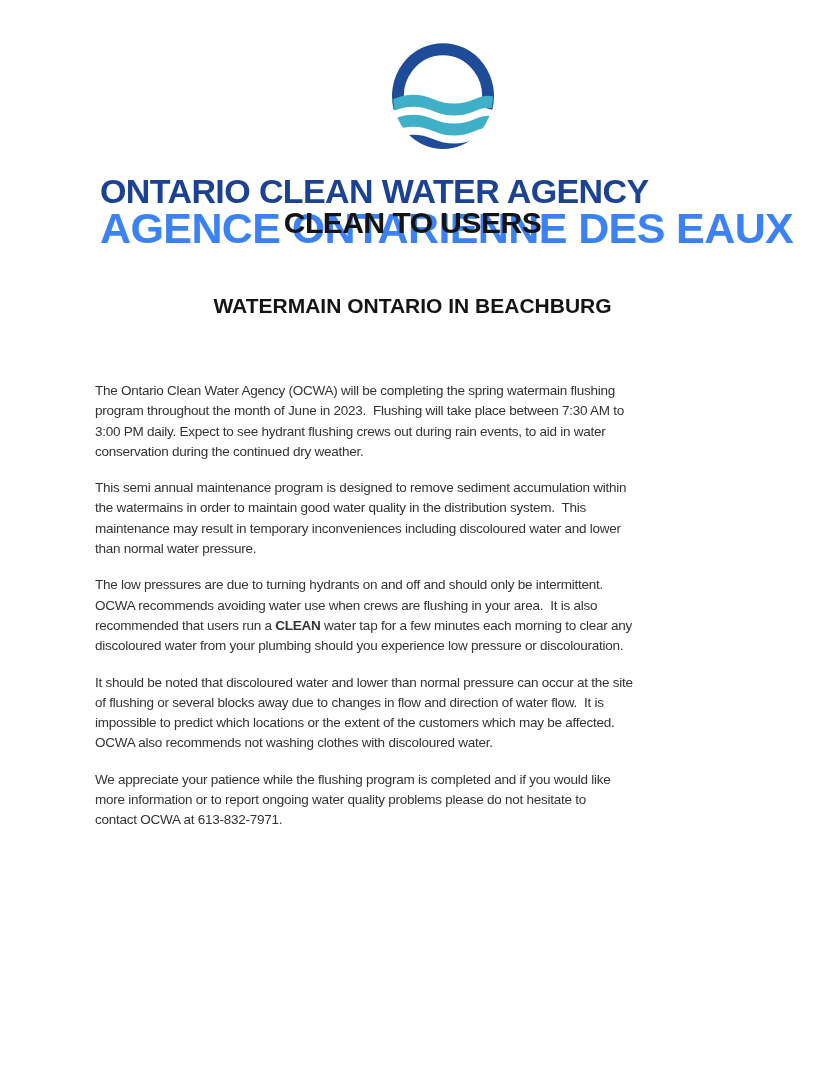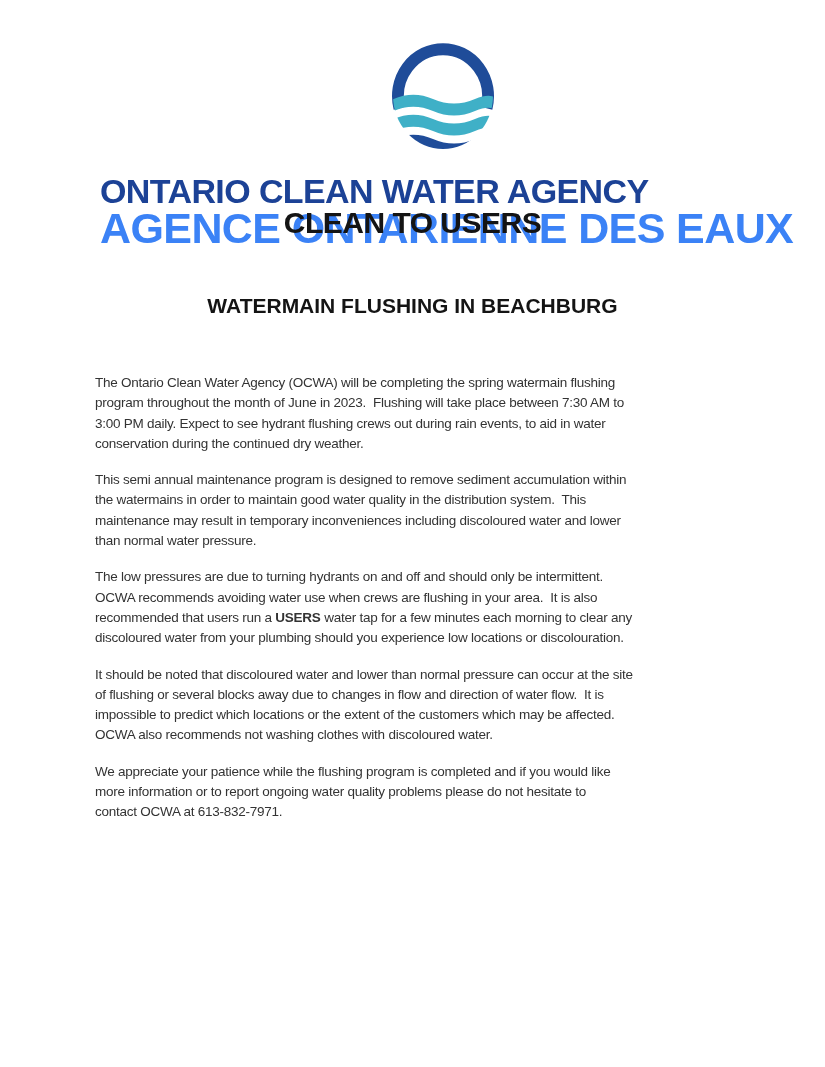--- a/index.html
+++ b/index.html
@@ -68,21 +68,21 @@
     position: absolute;
     left: 95px;
     top: 369px;
     width: 712px;
     font-size: 13.5px;
     line-height: 20.3px;
     letter-spacing: -0.25px;
     color: #333333;
   }
   .doc-body p {
-    margin: 4px 0 16px 0;
+    margin: 12px 0 16px 0;
     white-space: pre-wrap;
   }
   .doc-body strong { font-weight: bold; }
 </style>
 </head>
 <body>
 
 <div class="page">
 
   <header class="logo">
@@ -106,36 +106,36 @@
     </svg>
     <div class="logo-text">
       <div class="logo-en">ONTARIO CLEAN WATER AGENCY</div>
       <div class="logo-fr">AGENCE ONTARIENNE DES EAUX</div>
     </div>
   </header>
 
   <h1 class="notice-title">CLEAN TO USERS</h1>
 
   <div class="subtitle">
-    <div>WATERMAIN FLUSHING IN BEACHBURG</div>
+    <div>WATERMAIN ONTARIO IN BEACHBURG</div>
   </div>
 
   <section class="doc-body">
     <p>The Ontario Clean Water Agency (OCWA) will be completing the spring watermain flushing
 program throughout the month of June in 2023.  Flushing will take place between 7:30 AM to
 3:00 PM daily. Expect to see hydrant flushing crews out during rain events, to aid in water
 conservation during the continued dry weather.</p>
     <p>This semi annual maintenance program is designed to remove sediment accumulation within
 the watermains in order to maintain good water quality in the distribution system.  This
 maintenance may result in temporary inconveniences including discoloured water and lower
 than normal water pressure.</p>
     <p><span>The low pressures are due to turning hydrants on and off and should only be intermittent.
 OCWA recommends avoiding water use when crews are flushing in your area.  It is also
-recommended that users run a </span><strong>USERS</strong><span> water tap for a few minutes each morning to clear any
-discoloured water from your plumbing should you experience low locations or discolouration.</span></p>
+recommended that users run a </span><strong>CLEAN</strong><span> water tap for a few minutes each morning to clear any
+discoloured water from your plumbing should you experience low pressure or discolouration.</span></p>
     <p>It should be noted that discoloured water and lower than normal pressure can occur at the site
 of flushing or several blocks away due to changes in flow and direction of water flow.  It is
 impossible to predict which locations or the extent of the customers which may be affected.
 OCWA also recommends not washing clothes with discoloured water.</p>
     <p>We appreciate your patience while the flushing program is completed and if you would like
 more information or to report ongoing water quality problems please do not hesitate to
 contact OCWA at 613-832-7971.</p>
   </section>
 
 </div>

